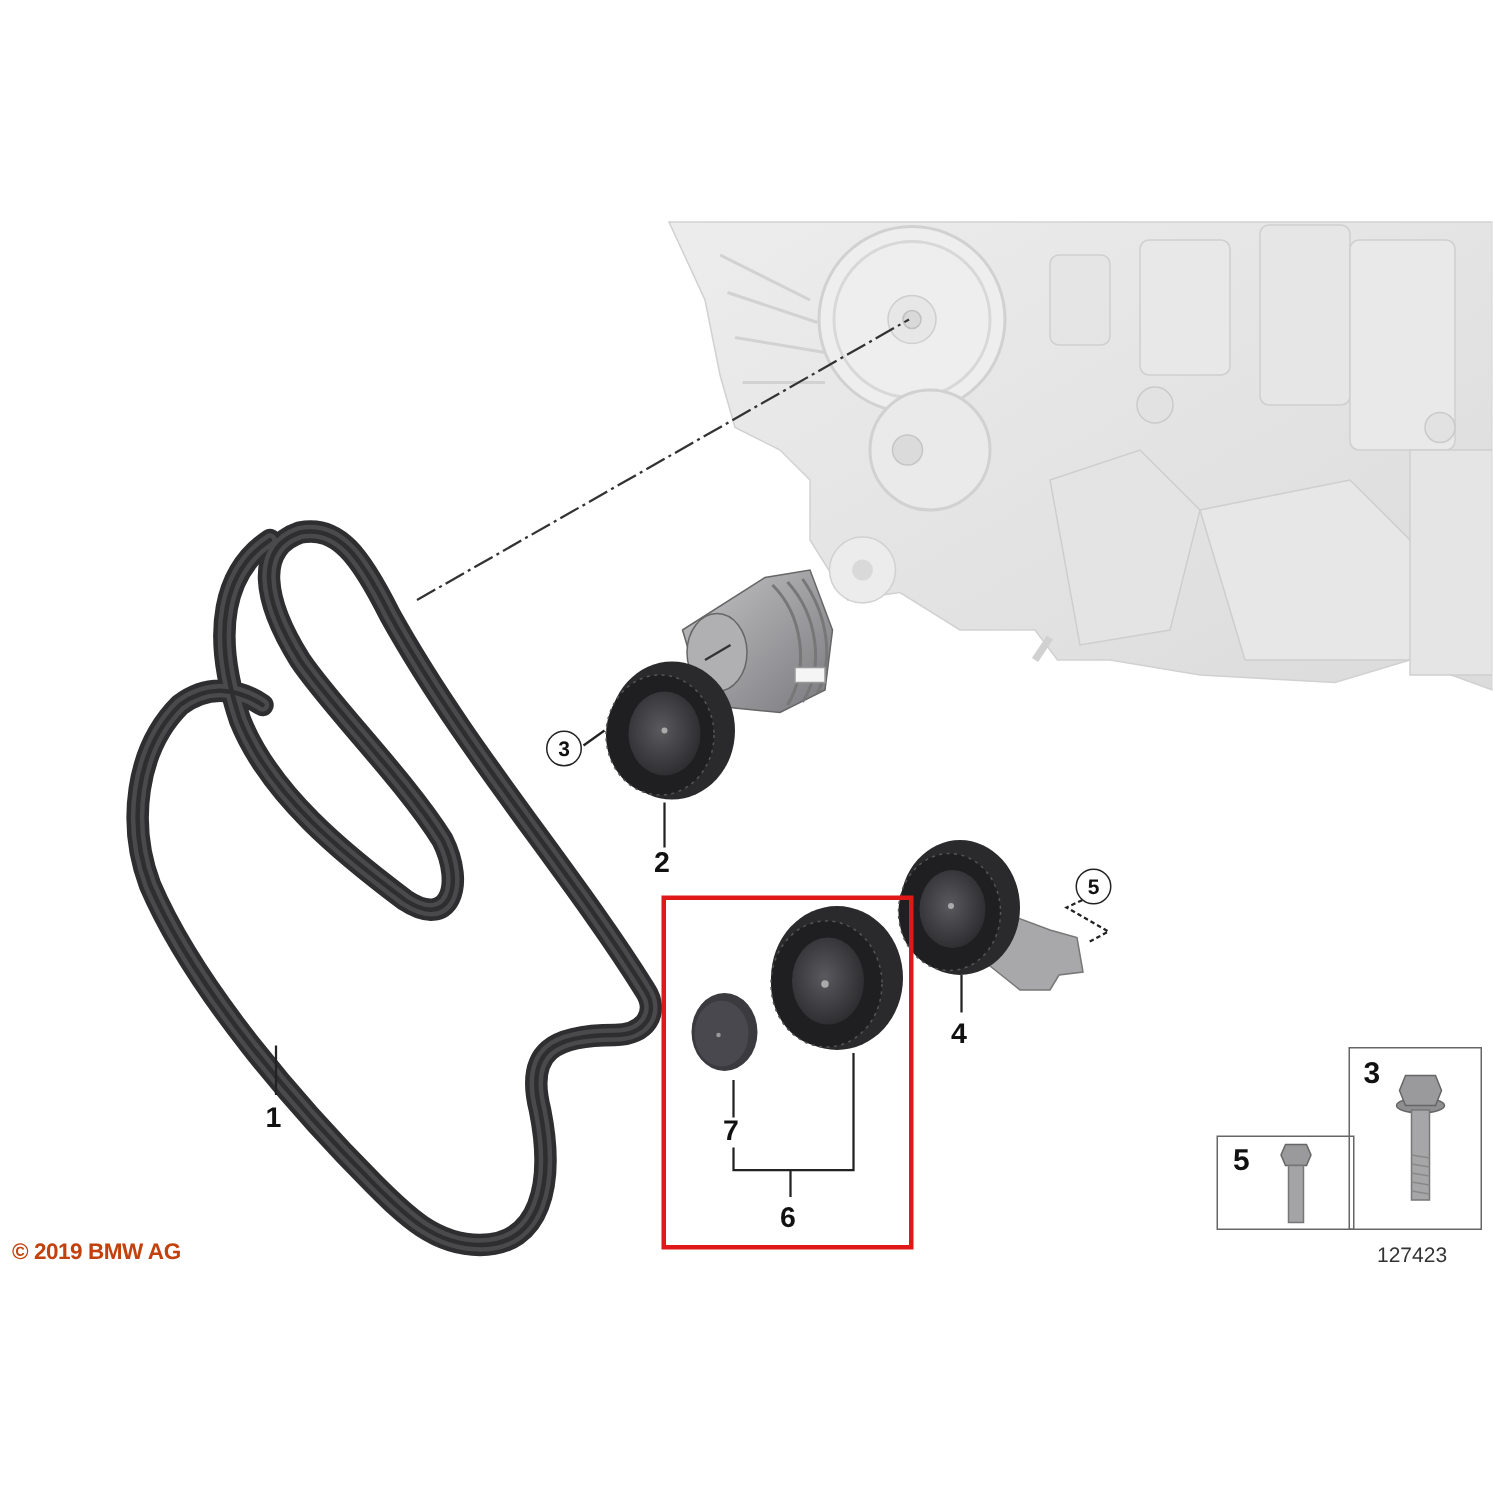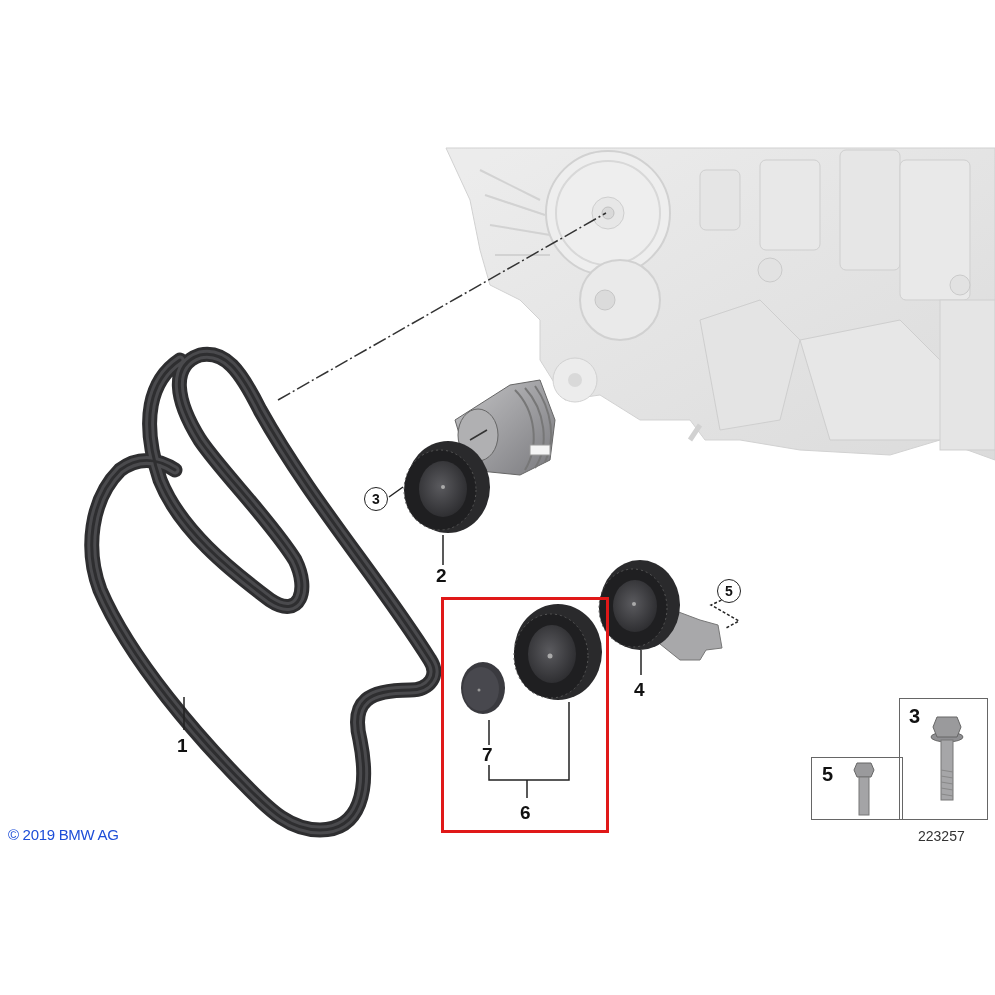--- a/index.html
+++ b/index.html
@@ -1,19 +1,19 @@
 <!DOCTYPE html>
 <html><head>
 <meta charset="utf-8">
 <style>
   html, body { margin:0; padding:0; background:#ffffff; }
   body { width:995px; height:995px; position:relative; overflow:hidden; font-family:"Liberation Sans", sans-serif; }
   #stage { position:absolute; left:0; top:0; width:995px; height:995px; }
   .callout { position:absolute; font-family:"Liberation Sans", sans-serif; font-weight:bold; font-size:19px; color:#111; line-height:1; }
-  .copyright { position:absolute; left:8px; top:826px; font-size:15px; font-weight:normal; color:#1d4ed8; letter-spacing:-0.3px; font-family:"Liberation Sans", sans-serif; }
+  .copyright { position:absolute; left:8px; top:826px; font-size:15px; font-weight:bold; color:#c2410c; letter-spacing:-0.3px; font-family:"Liberation Sans", sans-serif; }
   .diagram-id { position:absolute; left:918px; top:828px; font-size:14px; color:#333; font-family:"Liberation Sans", sans-serif; }
   .circled { position:absolute; width:22px; height:22px; border:1.6px solid #222; border-radius:50%; background:#fff; font-size:14px; font-weight:bold; color:#111; display:flex; align-items:center; justify-content:center; font-family:"Liberation Sans", sans-serif; }
   .highlight-box { position:absolute; left:441px; top:597px; width:162px; height:230px; border:3px solid #e01818; }
   .inset-box { position:absolute; border:1.5px solid #666; background:transparent; }
   .inset-label { position:absolute; font-weight:bold; font-size:20px; color:#111; font-family:"Liberation Sans", sans-serif; }
 </style>
 </head>
 <body>
 
 <div id="stage">
@@ -152,14 +152,14 @@
   <div class="callout" style="left:482px;top:745px">7</div>
 
   <div class="highlight-box"></div>
 
   <div class="inset-box" style="left:811px;top:757px;width:90px;height:61px"></div>
   <div class="inset-box" style="left:899px;top:698px;width:87px;height:120px"></div>
   <div class="inset-label" style="left:822px;top:763px">5</div>
   <div class="inset-label" style="left:909px;top:705px">3</div>
 
   <div class="copyright">© 2019 BMW AG</div>
-  <div class="diagram-id">223257</div>
+  <div class="diagram-id">127423</div>
 </div>
 
 </body></html>

